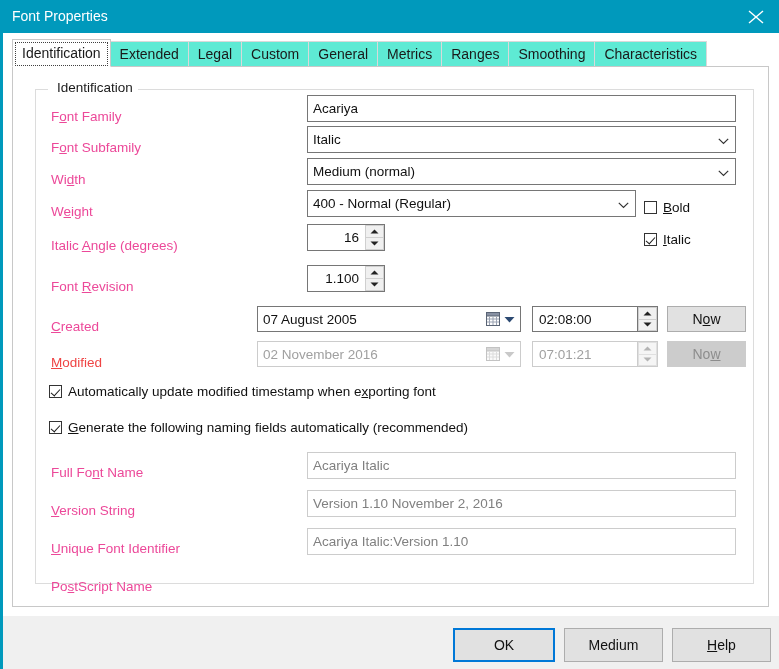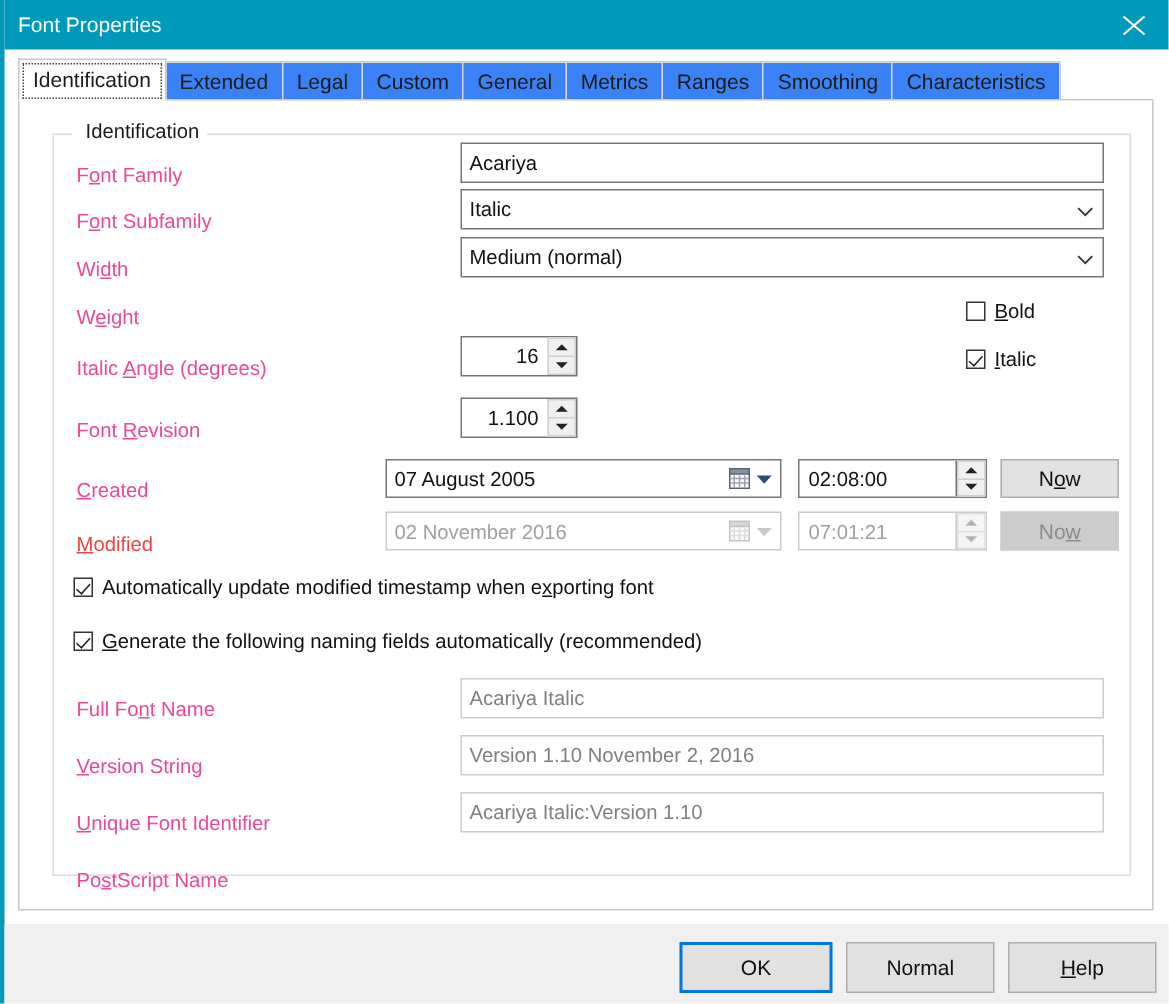--- a/index.html
+++ b/index.html
@@ -57,21 +57,21 @@
     top: 39px;
     height: 28px;
     display: flex;
     align-items: flex-end;
   }
   .tab {
     height: 26px;
     line-height: 25px;
     padding: 0 9px;
     box-sizing: border-box;
-    background: #3b82f6;
+    background: #5eead4;
     border: 1px solid #d9d9d9;
     border-bottom: none;
     margin-right: -1px;
     font-size: 14px;
     color: #1a1a1a;
     white-space: nowrap;
     cursor: default;
     position: relative;
   }
   .tab.selected {
@@ -354,20 +354,28 @@
     <div class="field" style="left:294px; top:91px; width:429px; height:27px;">
       <span class="txt">Medium (normal)</span>
       <span class="combo-arrow">
         <svg width="11" height="7" viewBox="0 0 11 7">
             <polyline points="0.8,0.8 5.5,5.5 10.2,0.8" fill="none" stroke="#333333" stroke-width="1.2"></polyline>
           </svg>
       </span>
     </div>
 
     <div class="row-label" style="left:38px; top:137px;"><span>W</span><span class="acc">e</span><span>ight</span></div>
+    <div class="field" style="left:294px; top:123px; width:329px; height:27px;">
+      <span class="txt">400 - Normal (Regular)</span>
+      <span class="combo-arrow">
+        <svg width="11" height="7" viewBox="0 0 11 7">
+            <polyline points="0.8,0.8 5.5,5.5 10.2,0.8" fill="none" stroke="#333333" stroke-width="1.2"></polyline>
+          </svg>
+      </span>
+    </div>
 
     <div class="cb-row" style="left:631px; top:133px;">
       <span class="cbox"></span>
       <span><span></span><span class="acc">B</span><span>old</span></span>
     </div>
 
     <div class="cb-row" style="left:631px; top:165px;">
       <span class="cbox checked"></span>
       <span><span></span><span class="acc">I</span><span>talic</span></span>
     </div>
@@ -511,20 +519,20 @@
 
     <div class="row-label" style="left:38px; top:512px;"><span>Po</span><span class="acc">s</span><span>tScript Name</span></div>
 
   </div>
 
   <div id="bottombar">
     <div class="dlgbtn default" style="left:450px; width:102px;">
       <span>OK</span>
     </div>
     <div class="dlgbtn" style="left:561px; width:99px;">
-      <span>Normal</span>
+      <span>Medium</span>
     </div>
     <div class="dlgbtn" style="left:669px; width:99px;">
       <span><span></span><span class="acc">H</span><span>elp</span></span>
     </div>
   </div>
 
 </div>
 
 </body></html>

